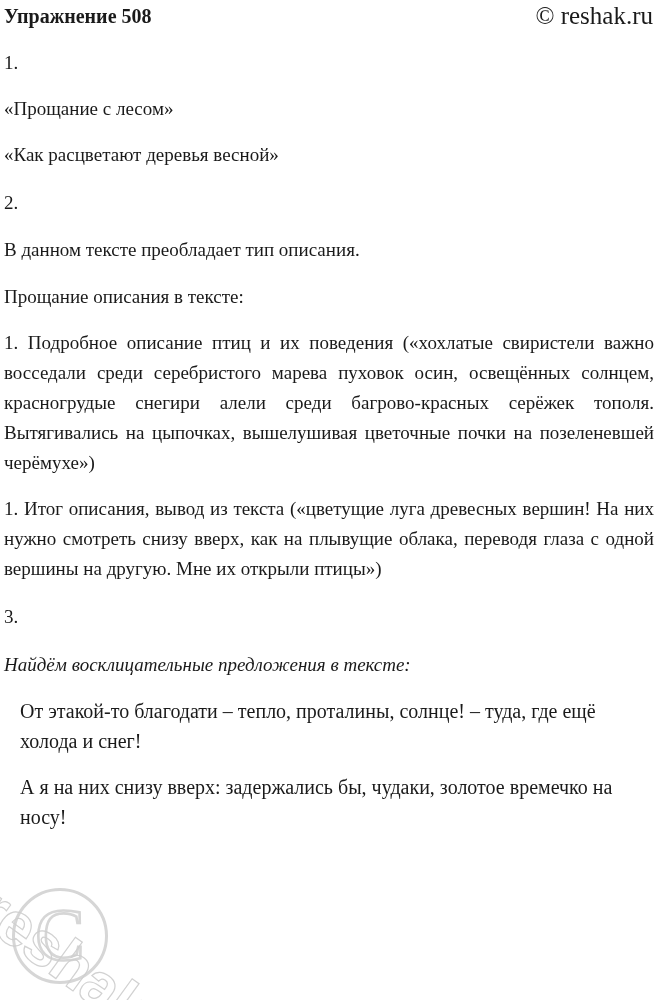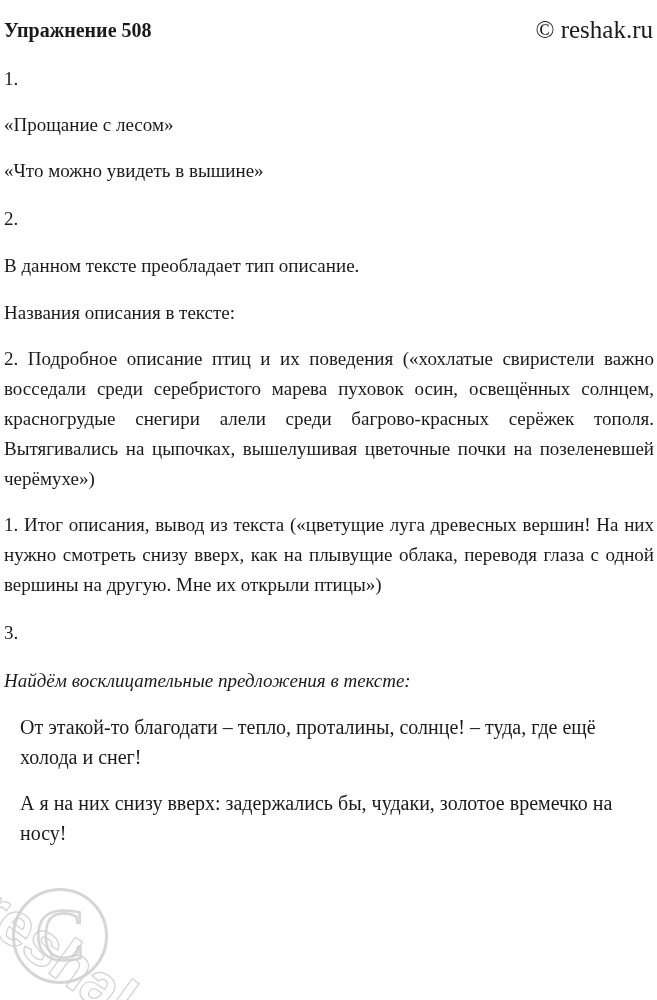--- a/index.html
+++ b/index.html
@@ -69,23 +69,23 @@
 
   
   .page {
     position: relative;
     z-index: 1;
     padding: 0 2px 0 4px;
   }
 
   .header-row {
     display: flex;
-    align-items: flex-start;
+    align-items: flex-end;
     justify-content: space-between;
-    padding-top: 18px;
+    padding-top: 2px;
     height: 26px;
   }
   .ex-title {
     font-size: 20px;
     font-weight: 700;
     line-height: 24px;
     white-space: nowrap;
   }
   .site-credit {
     font-size: 25px;
@@ -141,27 +141,27 @@
 
 <div class="page">
 
   <div class="header-row">
     <div class="ex-title">Упражнение 508</div>
     <div class="site-credit">© reshak.ru</div>
   </div>
 
   <div class="blk num-line first">1.</div>
   <div class="blk title-line">«Прощание с лесом»</div>
-  <div class="blk title-line">«Что можно увидеть в вышине»</div>
+  <div class="blk title-line">«Как расцветают деревья весной»</div>
 
   <div class="blk num-line">2.</div>
-  <div class="blk plain">В данном тексте преобладает тип описание.</div>
-  <div class="blk plain">Названия описания в тексте:</div>
+  <div class="blk plain">В данном тексте преобладает тип описания.</div>
+  <div class="blk plain">Прощание описания в тексте:</div>
 
-  <p class="just">2. Подробное описание птиц и их поведения («хохлатые свиристели важно восседали среди серебристого марева пуховок осин, освещённых солнцем, красногрудые снегири алели среди багрово-красных серёжек тополя. Вытягивались на цыпочках, вышелушивая цветочные почки на позеленевшей черёмухе»)</p>
+  <p class="just">1. Подробное описание птиц и их поведения («хохлатые свиристели важно восседали среди серебристого марева пуховок осин, освещённых солнцем, красногрудые снегири алели среди багрово-красных серёжек тополя. Вытягивались на цыпочках, вышелушивая цветочные почки на позеленевшей черёмухе»)</p>
   <p class="just">1. Итог описания, вывод из текста («цветущие луга древесных вершин! На них нужно смотреть снизу вверх, как на плывущие облака, переводя глаза с одной вершины на другую.  Мне их открыли птицы»)</p>
 
   <div class="blk num-line">3.</div>
   <div class="italic-line">Найдём восклицательные предложения в тексте:</div>
   <p class="sent">От этакой-то благодати – тепло, проталины, солнце! – туда, где ещё холода и снег!</p>
   <p class="sent">А я на них снизу вверх: задержались бы, чудаки, золотое времечко на носу!</p>
 
 </div>
 
 </body></html>

